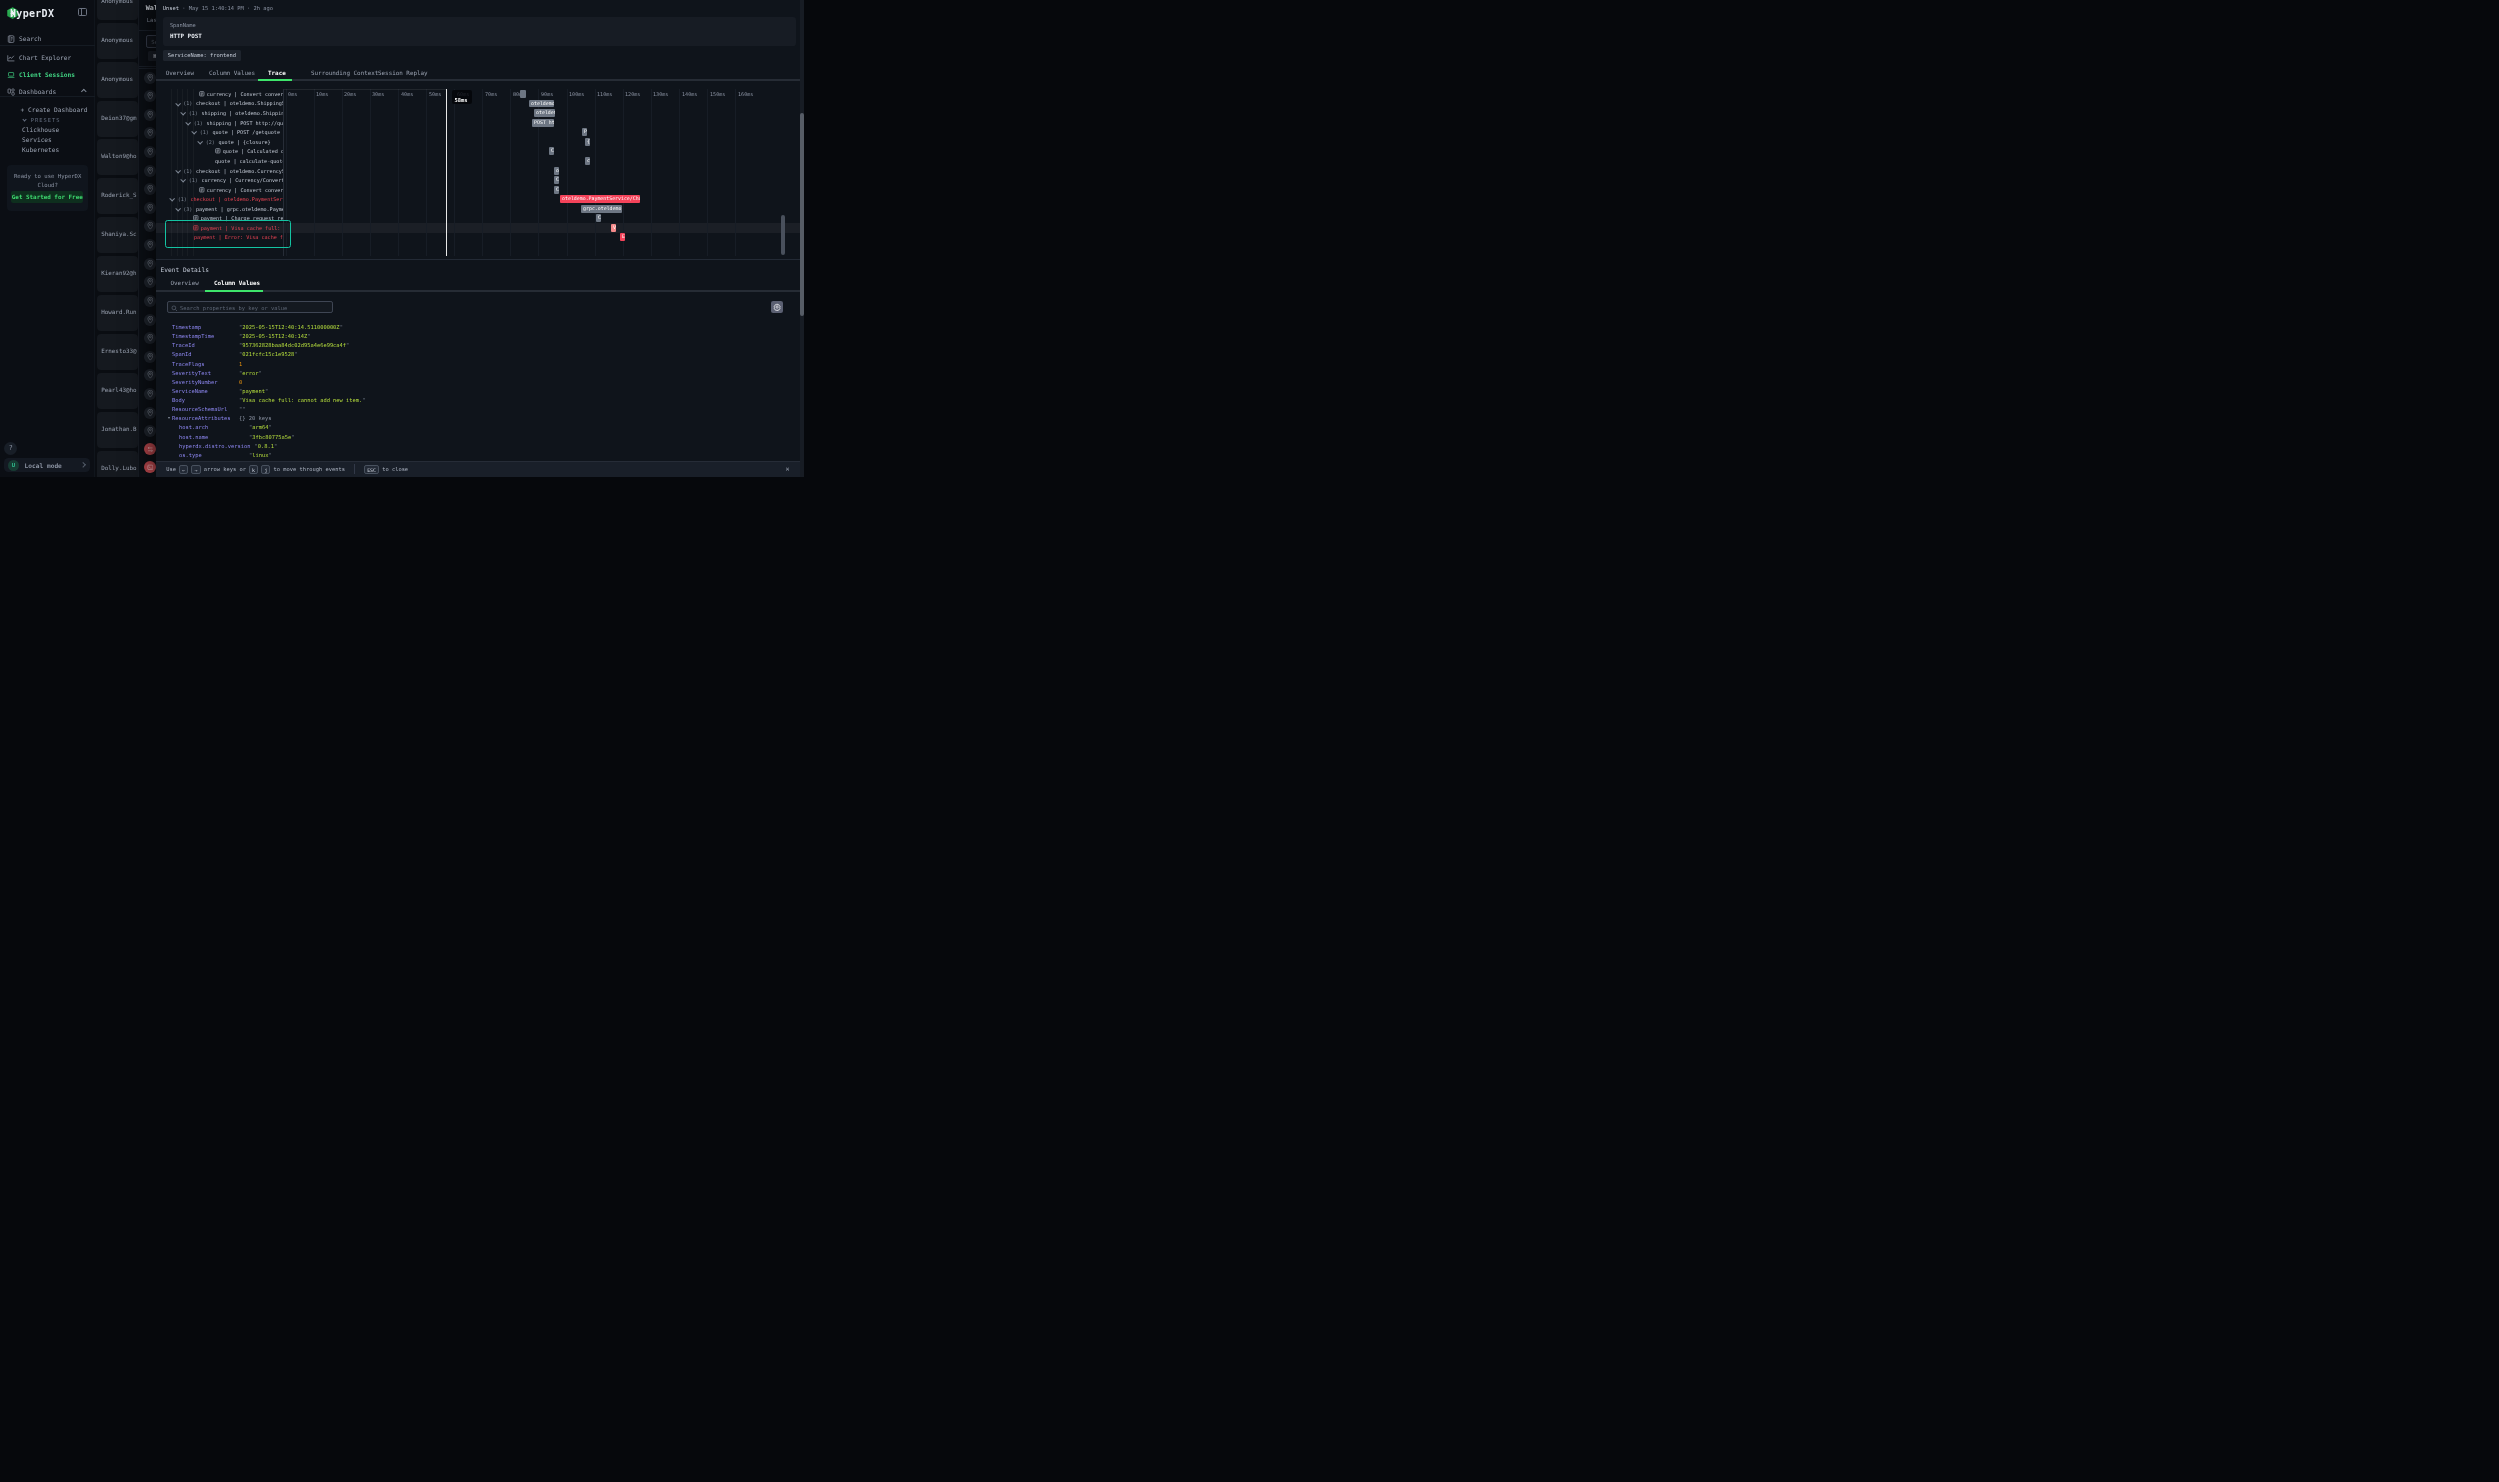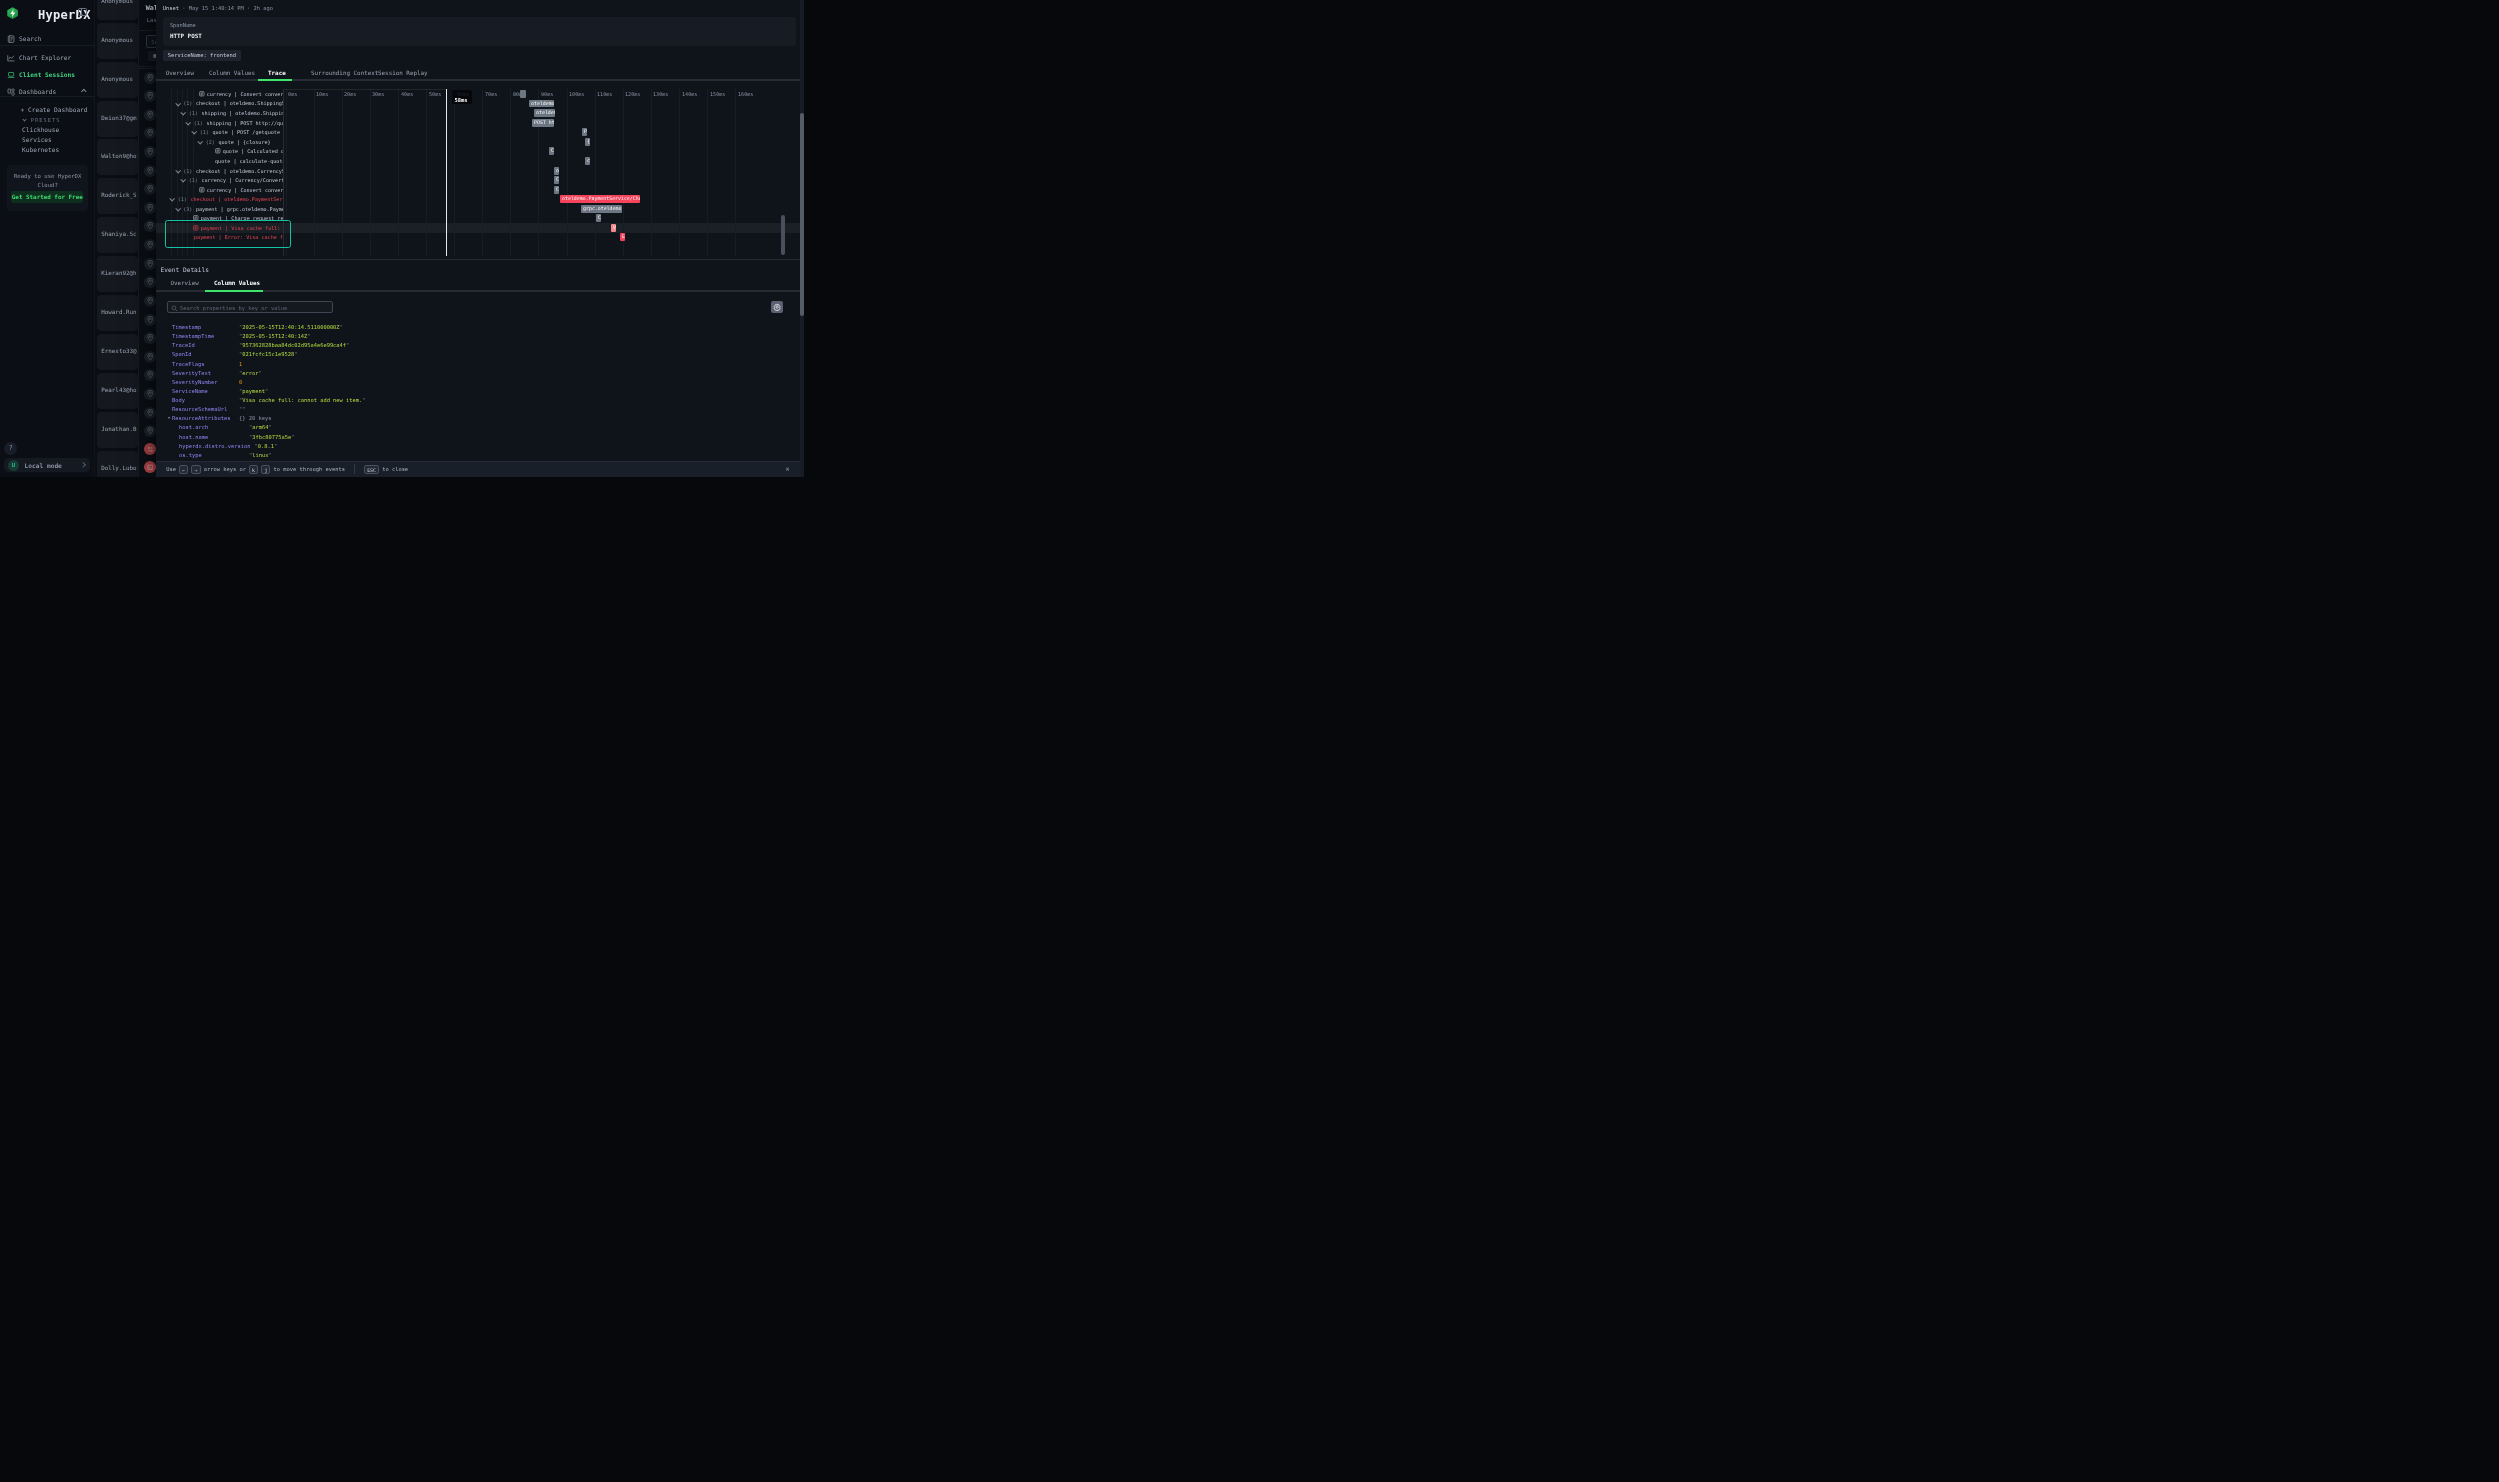--- a/index.html
+++ b/index.html
@@ -5,21 +5,21 @@
   * { box-sizing: border-box; margin: 0; padding: 0; }
   html,body { background:#06080c; }
   body { font-family:"DejaVu Sans Mono", monospace; }
   .app { position:relative; width:804px; height:477px; background:#0a0d12; overflow:hidden; color:#c4cbd7; }
 
   
   .sidebar { position:absolute; left:0; top:0; width:95px; height:477px; background:#0b0e14; border-right:0.5px solid #10151c; z-index:3; }
   .brand-row { position:absolute; left:0; top:6.2px; width:95px; height:15.4px; }
   .logo { position:absolute; left:6.7px; top:1px; width:11.8px; height:11.8px; background:linear-gradient(145deg,#2fbd59,#1d8c3f); clip-path:polygon(50% 0,95% 25%,95% 75%,50% 100%,5% 75%,5% 25%); }
   .logo svg { position:absolute; left:2.1px; top:1.5px; }
-  .brand-name { position:absolute; left:38px; top:2.1px; font-size:12px; font-weight:bold; color:#e8ecf2; letter-spacing:0.3px; }
+  .brand-name { position:absolute; left:10px; top:2.1px; font-size:10px; font-weight:bold; color:#e8ecf2; letter-spacing:0.3px; }
   .collapse-btn { position:absolute; right:8.2px; top:1.5px; width:8.7px; height:8.7px; border:0.8px solid #6b7280; border-radius:1.5px; }
   .collapse-btn i { position:absolute; left:2.1px; top:0; bottom:0; width:0.8px; background:#6b7280; }
   .nav-item { position:absolute; left:0; width:95px; height:13.3px; font-size:6.2px; color:#9aa2b1; cursor:pointer; }
   .nav-item .nico { position:absolute; left:7.2px; top:2.6px; }
   .nav-item .nlabel { position:absolute; left:19px; top:2.6px; }
   .nav-item.active .nlabel { color:#41d383; font-weight:bold; }
   .nav-item .nchev { position:absolute; right:9.2px; top:4.6px; width:3.6px; height:3.6px; border-right:0.8px solid #7e8794; border-bottom:0.8px solid #7e8794; transform:rotate(-135deg); }
   .side-div { position:absolute; left:0; width:95px; height:0.5px; background:#151b23; }
   .sub-item { position:absolute; font-size:6.2px; color:#9aa2b1; cursor:pointer; }
   .presets-label { position:absolute; font-size:5.4px; letter-spacing:1px; color:#667082; }

